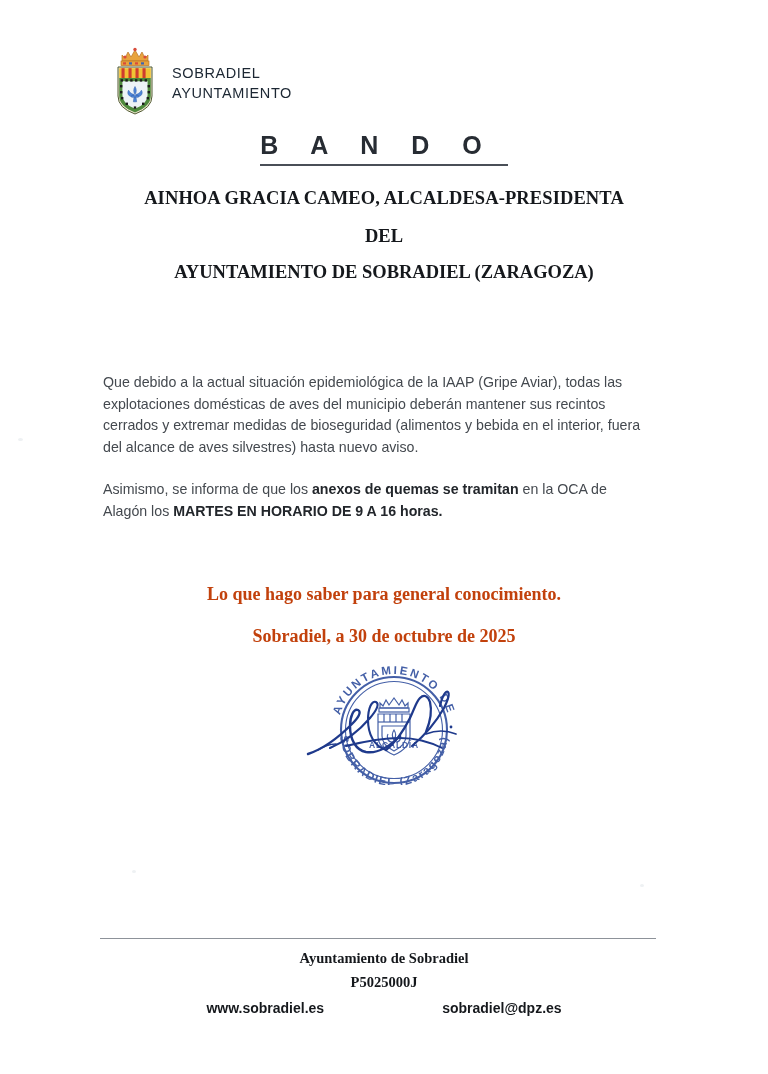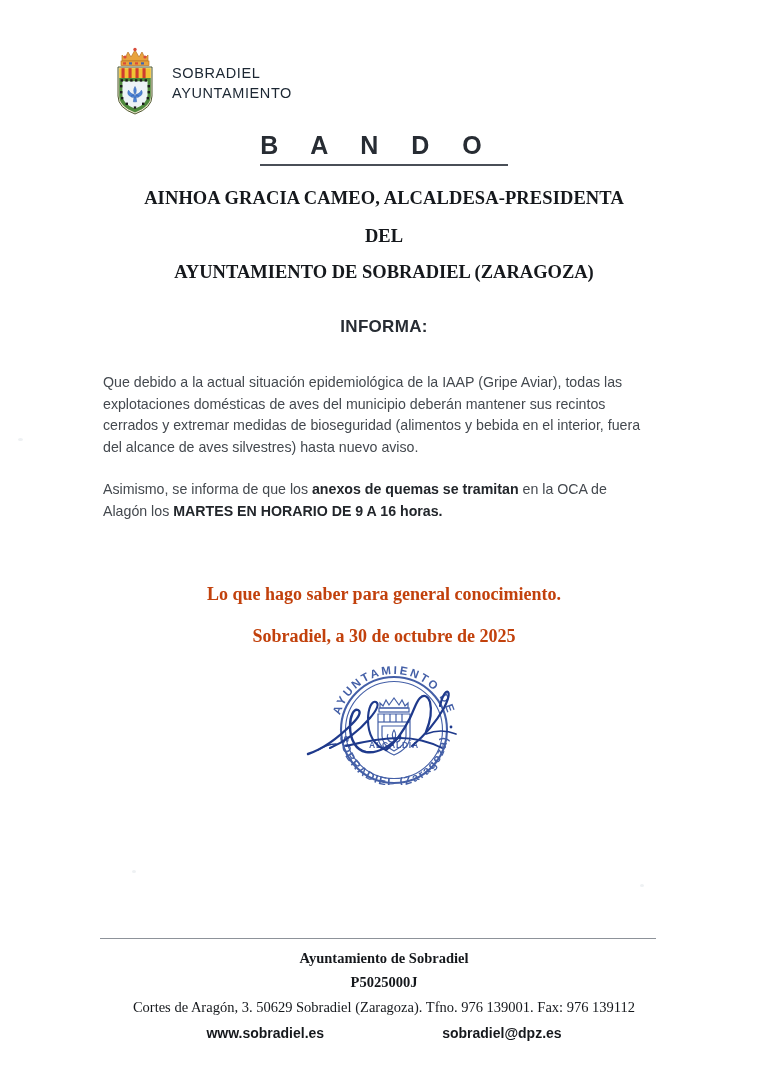--- a/index.html
+++ b/index.html
@@ -277,21 +277,20 @@
     </div>
   </div>
 
   <div class="bando-wrap">
     <span class="bando">B A N D O</span>
   </div>
 
   <div class="serif-head head-name">AINHOA GRACIA CAMEO, ALCALDESA-PRESIDENTA</div>
   <div class="serif-head head-del">DEL</div>
   <div class="serif-head head-ayto">AYUNTAMIENTO DE SOBRADIEL (ZARAGOZA)</div>
-  <div class="informa">INFORMA:</div>
 
   <div class="body-block">
     <p class="para">Que debido a la actual situación epidemiológica de la IAAP (Gripe Aviar), todas las explotaciones domésticas de aves del  municipio deberán mantener sus recintos cerrados y extremar medidas de bioseguridad (alimentos y bebida en el interior, fuera del alcance de aves silvestres) hasta nuevo aviso.</p>
     <p class="para"><span>Asimismo, se  informa de que los </span><b>anexos de quemas se tramitan</b><span> en la OCA de Alagón los </span><b>MARTES EN HORARIO DE 9 A 16 horas.</b></p>
   </div>
 
   <div class="closing closing-1">Lo que hago saber para general conocimiento.</div>
   <div class="closing closing-2">Sobradiel, a 30 de octubre de 2025</div>
 
   <div class="sign-area">
@@ -339,20 +338,19 @@
         <circle cx="151" cy="77" r="1.4" fill="#1f3a8c" stroke="none"></circle>
         <path d="M18 100 C24 96 30 94 36 94" stroke-width="1.5"></path>
       </g>
     </svg>
   </div>
 
   <div class="footer-rule"></div>
   <div class="footer">
     <div class="f-line1">Ayuntamiento de Sobradiel</div>
     <div class="f-line2">P5025000J</div>
-    <div class="f-line3">Cortes de Aragón, 3. 50629 Sobradiel (Zaragoza). Tfno. 976 139001. Fax: 976 139112</div>
     <div class="f-contact">
       <span>www.sobradiel.es</span>
       <span>sobradiel@dpz.es</span>
     </div>
   </div>
 
 </div>
 
 </body></html>

